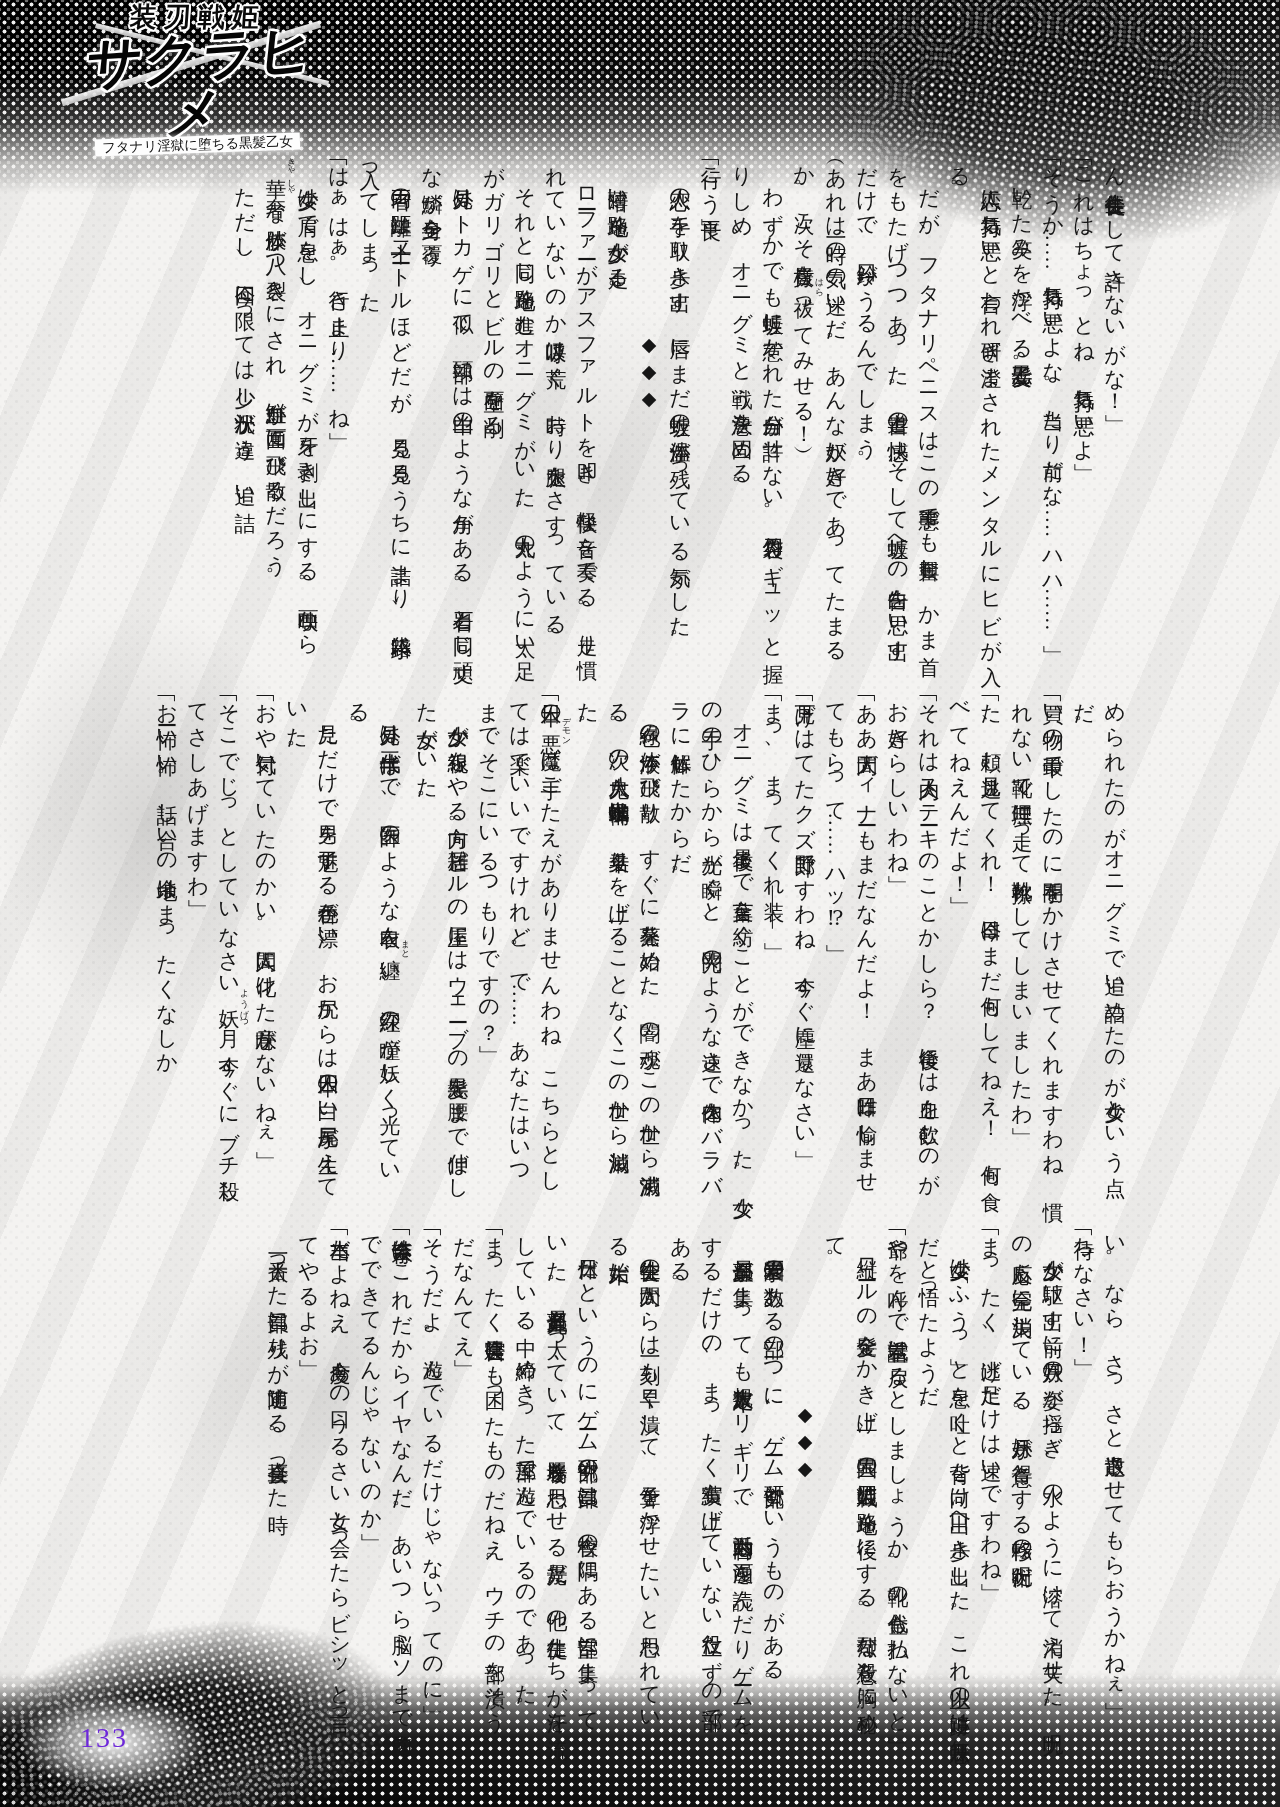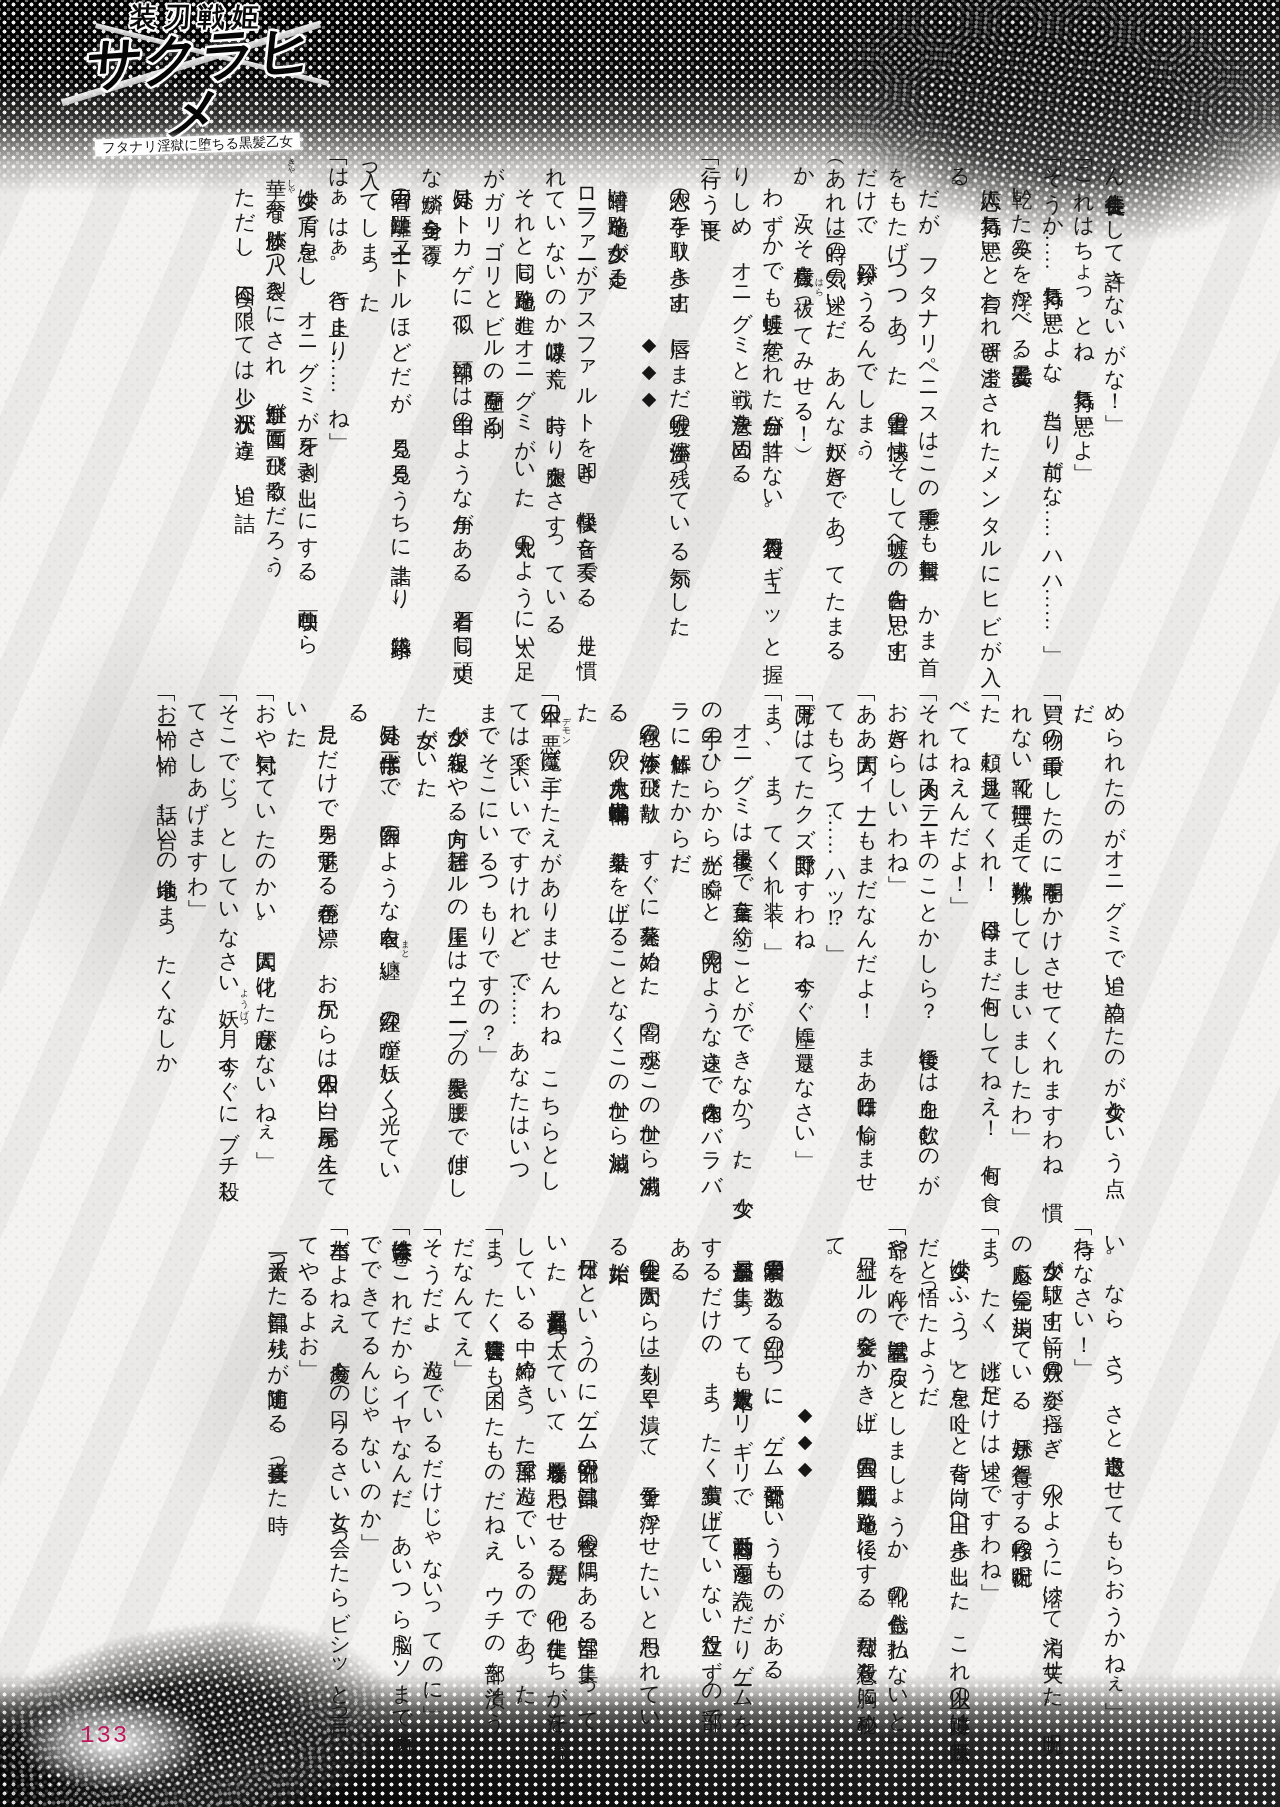--- a/index.html
+++ b/index.html
@@ -108,23 +108,23 @@
   .band p.dialogue,.band p.continuation,.band p.parenthetical{text-indent:0;}
   .band p.separator{text-indent:9.5em;letter-spacing:5px;font-size:19px;}
   ruby rt{font-size:0.42em;letter-spacing:0;}
 
   
   .pn-glow{
     position:absolute;left:18px;top:1695px;width:190px;height:95px;z-index:2;
     background:radial-gradient(closest-side,rgba(255,255,255,0.95),rgba(255,255,255,0.45) 60%,transparent 100%);
   }
   .page-number{
-    position:absolute;left:80px;top:1722px;z-index:3;color:#be185d;
-    font-size:24px;letter-spacing:2px;
-    font-family:Liberation Mono, monospace;
+    position:absolute;left:80px;top:1722px;z-index:3;color:#6d28d9;
+    font-size:28px;letter-spacing:2px;
+    font-family:Liberation Serif, serif;
   }
 </style>
 </head>
 <body>
 
 <div class="page">
 
   <div class="streaks"></div>
   <div class="cloud c1"></div>
   <div class="cloud c2"></div>

